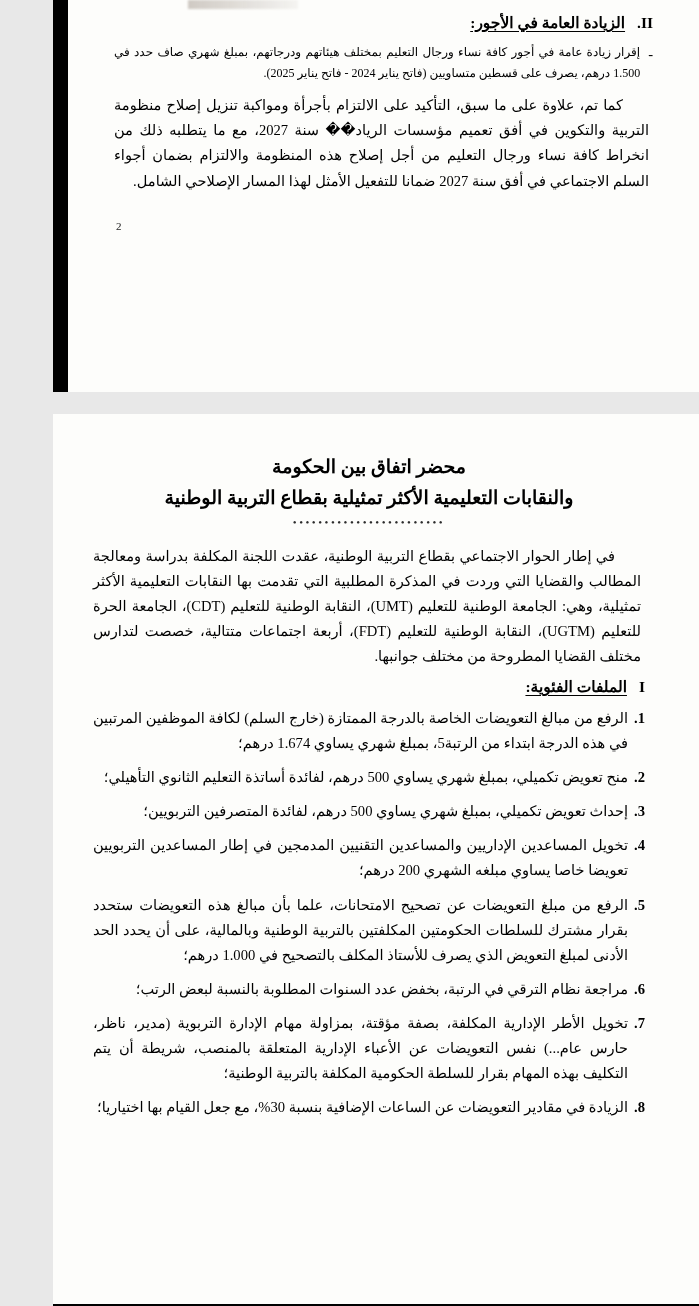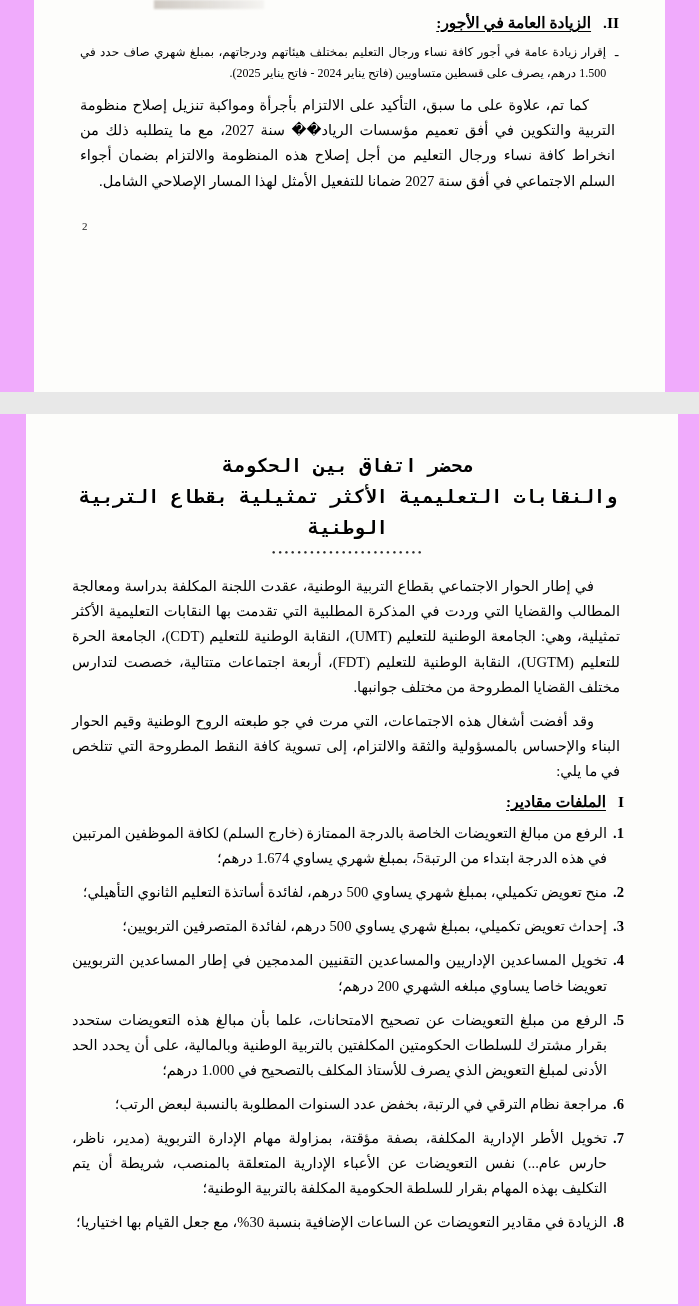--- a/index.html
+++ b/index.html
@@ -3,23 +3,23 @@
 <meta charset="utf-8">
 <style>
   * { box-sizing: border-box; }
   html, body {
     margin: 0; padding: 0;
     background: #e8e8e8;
     font-family: "Liberation Serif", "DejaVu Serif", serif;
   }
   #page {
     position: relative;
-    width: 699px;
+    width: 646px;
     min-height: 1306px;
-    background: #f0abfc;
+    background: #000000;
     overflow: hidden;
   }
   .sheet {
     background: #fdfdfb;
     width: 631px;
     margin: 0 auto;
     position: relative;
   }
   .sheet-top {
     width: 631px;
@@ -94,21 +94,20 @@
     padding-left: 2px;
     color: #222;
   }
   
   .doc-title {
     text-align: center;
     font-weight: bold;
     font-size: 19px;
     line-height: 1.62;
     margin: 0 0 2px 0;
-    font-family: Liberation Mono, monospace;
   }
   .doc-title .l2 { display: block; }
   .dots {
     text-align: center;
     letter-spacing: 2.5px;
     font-size: 11px;
     color: #2b2b2b;
     margin: 0 0 16px 0;
   }
   .num-list { margin: 0; padding: 0; list-style: none; }
@@ -157,24 +156,23 @@
 
   <div class="sheet sheet-bottom">
 
     <div class="doc-title">
       <span class="l1">محضر اتفاق بين الحكومة</span>
       <span class="l2">والنقابات التعليمية الأكثر تمثيلية بقطاع التربية الوطنية</span>
     </div>
     <div class="dots">••••••••••••••••••••••••</div>
 
     <p class="indent">في إطار الحوار الاجتماعي بقطاع التربية الوطنية، عقدت اللجنة المكلفة بدراسة ومعالجة المطالب والقضايا التي وردت في المذكرة المطلبية التي تقدمت بها النقابات التعليمية الأكثر تمثيلية، وهي: الجامعة الوطنية للتعليم (UMT)، النقابة الوطنية للتعليم (CDT)، الجامعة الحرة للتعليم (UGTM)، النقابة الوطنية للتعليم (FDT)، أربعة اجتماعات متتالية، خصصت لتدارس مختلف القضايا المطروحة من مختلف جوانبها.</p>
-    <p class="indent">وقد أفضت أشغال هذه الاجتماعات، التي مرت في جو طبعته الروح الوطنية وقيم الحوار البناء والإحساس بالمسؤولية والثقة والالتزام، إلى تسوية كافة النقط المطروحة التي تتلخص في ما يلي:</p>
 
     <div class="h-sec">
-      <span class="num">I</span><span class="ttl">الملفات مقادير:</span>
+      <span class="num">I</span><span class="ttl">الملفات الفئوية:</span>
     </div>
 
     <ul class="num-list">
       <li>
         <span class="n">1.</span>
         <span class="t">الرفع من مبالغ التعويضات الخاصة بالدرجة الممتازة (خارج السلم) لكافة الموظفين المرتبين في هذه الدرجة ابتداء من الرتبة5، بمبلغ شهري يساوي 1.674 درهم؛</span>
       </li>
       <li>
         <span class="n">2.</span>
         <span class="t">منح تعويض تكميلي، بمبلغ شهري يساوي 500 درهم، لفائدة أساتذة التعليم الثانوي التأهيلي؛</span>

